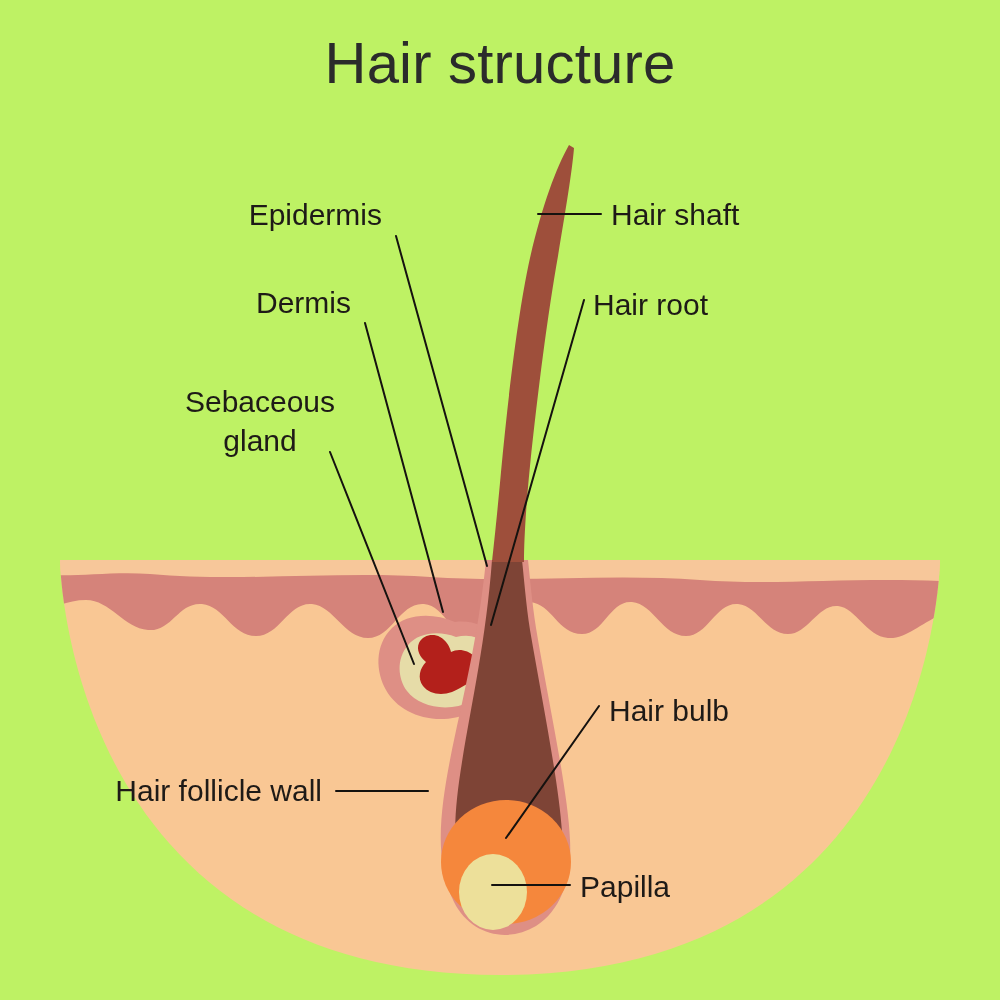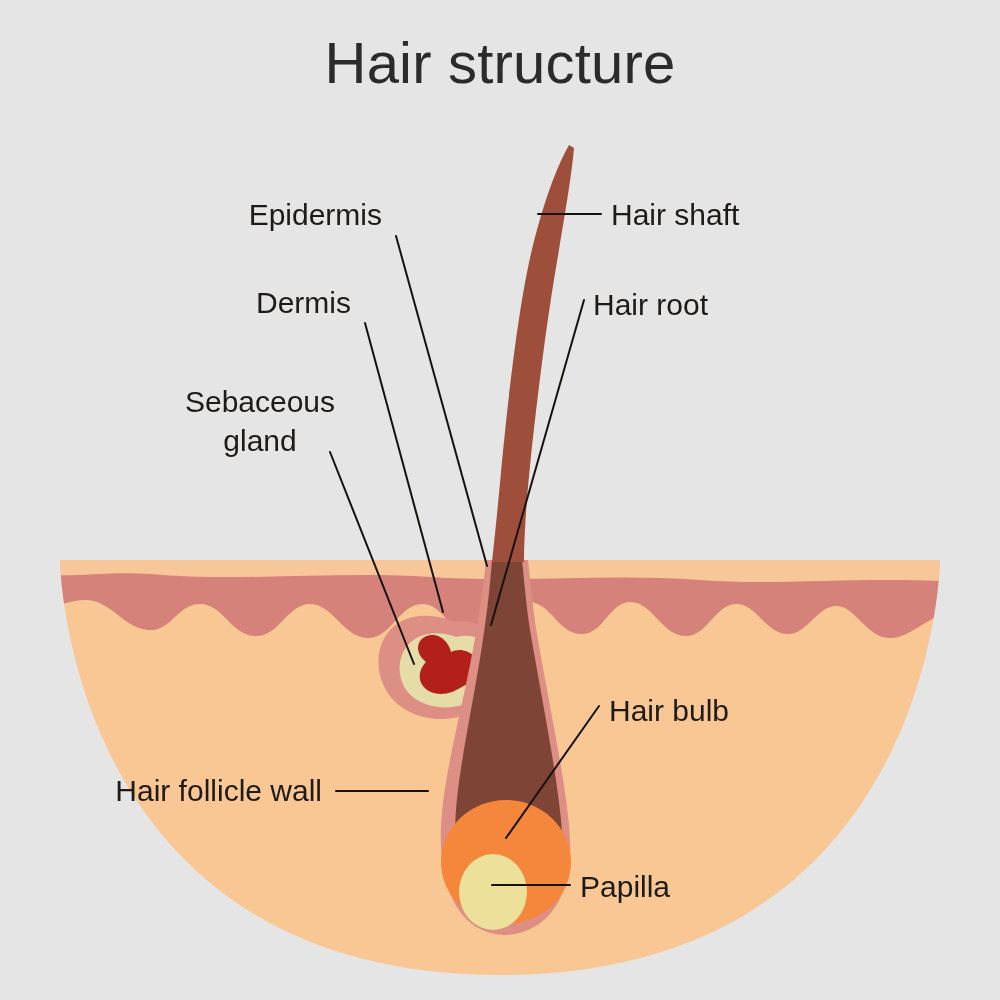--- a/index.html
+++ b/index.html
@@ -10,21 +10,21 @@
   body {
     width: 1000px;
     height: 1000px;
     overflow: hidden;
     font-family: "Liberation Sans", sans-serif;
   }
   #diagram-root {
     position: relative;
     width: 1000px;
     height: 1000px;
-    background: #e5e5e5;
+    background: #bef264;
     text-align: right;
   }
   #hair-svg {
     position: absolute;
     top: 0;
     left: 0;
     width: 1000px;
     height: 1000px;
     display: block;
   }

